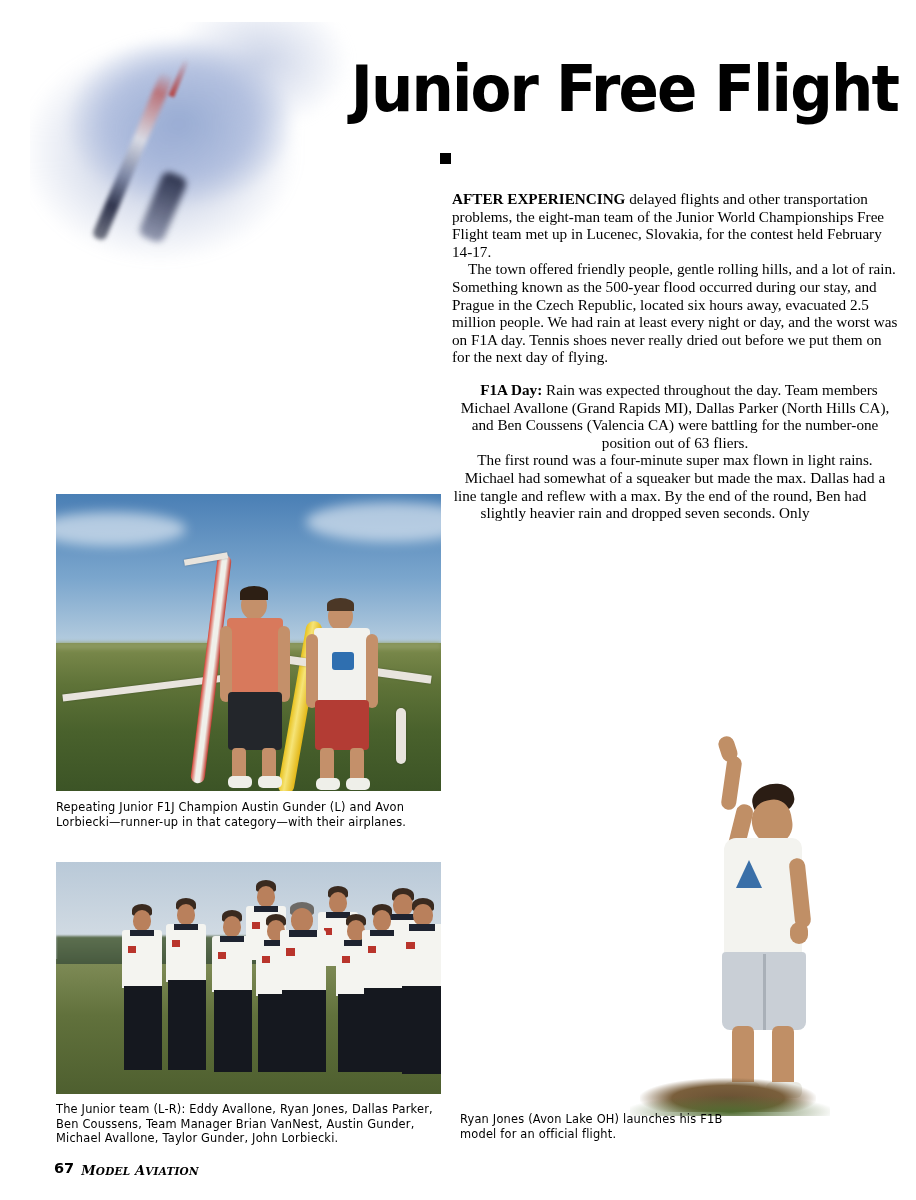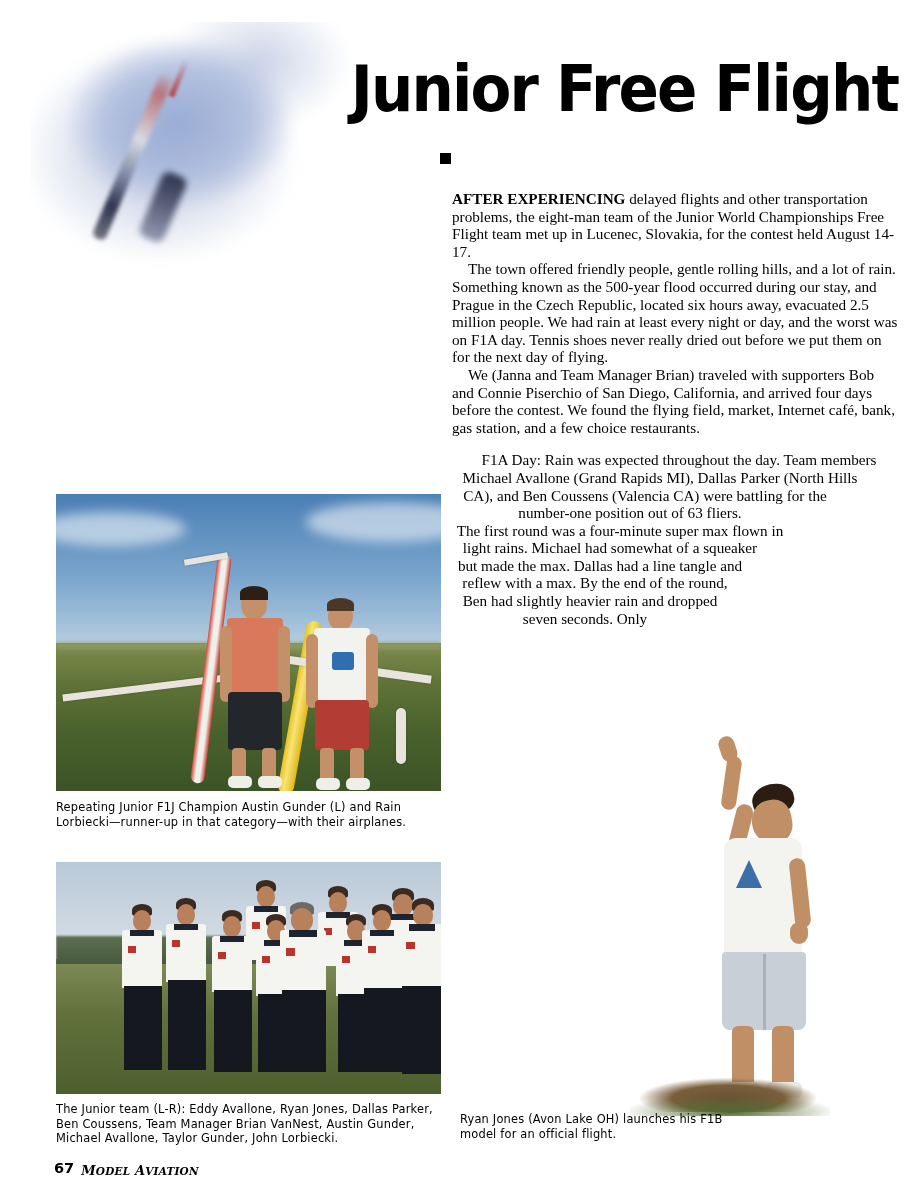--- a/index.html
+++ b/index.html
@@ -134,21 +134,21 @@
     font-weight: bold;
   }
   .shape-wrap p { margin: 0; }
   .run1 { text-align: left; }
   .run-center { text-align: center; }
 
   .f1a-block {
     margin-top: 15px;
     text-align: center;
   }
-  .f1a-block .bold { font-weight: normal; margin-left: 8px; }
+  .f1a-block .bold { font-weight: bold; margin-left: 8px; }
 
   
   .photo {
     position: absolute;
     overflow: hidden;
     background: #6a7a52;
   }
   .caption {
     position: absolute;
     font-family: "DejaVu Sans", sans-serif;
@@ -272,21 +272,21 @@
     <div class="hero-tip"></div>
   </div>
 
   <div class="title">Junior Free Flight</div>
 
   <div class="byline">
     <span class="bullet"></span>
   </div>
 
   <div class="col-right">
-    <p><span class="lead">AFTER EXPERIENCING</span><span> delayed flights and other transportation problems, the eight-man team of the Junior World Championships Free Flight team met up in Lucenec, Slovakia, for the contest held August 14-17.</span></p>
+    <p><span class="lead">AFTER EXPERIENCING</span><span> delayed flights and other transportation problems, the eight-man team of the Junior World Championships Free Flight team met up in Lucenec, Slovakia, for the contest held February 14-17.</span></p>
     <p class="indent">The town offered friendly people, gentle rolling hills, and a lot of rain. Something known as the 500-year flood occurred during our stay, and Prague in the Czech Republic, located six hours away, evacuated 2.5 million people. We had rain at least every night or day, and the worst was on F1A day. Tennis shoes never really dried out before we put them on for the next day of flying.</p>
 
     <div class="shape-wrap">
         <div style="float: right; clear: right; width: 0px; height: 17.6px;"></div>
         <div style="float: right; clear: right; width: 0px; height: 17.6px;"></div>
         <div style="float: right; clear: right; width: 0px; height: 17.6px;"></div>
         <div style="float: right; clear: right; width: 0px; height: 17.6px;"></div>
         <div style="float: right; clear: right; width: 0px; height: 17.6px;"></div>
         <div style="float: right; clear: right; width: 0px; height: 17.6px;"></div>
         <div style="float: right; clear: right; width: 30px; height: 17.6px;"></div>
@@ -294,21 +294,20 @@
         <div style="float: right; clear: right; width: 90px; height: 17.6px;"></div>
         <div style="float: right; clear: right; width: 110px; height: 17.6px;"></div>
         <div style="float: right; clear: right; width: 130px; height: 17.6px;"></div>
         <div style="float: right; clear: right; width: 150px; height: 17.6px;"></div>
         <div style="float: right; clear: right; width: 160px; height: 17.6px;"></div>
         <div style="float: right; clear: right; width: 170px; height: 17.6px;"></div>
         <div style="float: right; clear: right; width: 180px; height: 17.6px;"></div>
         <div style="float: right; clear: right; width: 190px; height: 17.6px;"></div>
         <div style="float: right; clear: right; width: 200px; height: 17.6px;"></div>
         <div style="float: right; clear: right; width: 205px; height: 17.6px;"></div>
-      <p class="indent run1">We (Janna and Team Manager Brian) traveled with supporters Bob and Connie Piserchio of San Diego, California, and arrived four days before the contest. We found the flying field, market, Internet café, bank, gas station, and a few choice restaurants.</p>
 
       <div class="f1a-block">
         <p><span class="bold">F1A Day:</span> <span>Rain was expected throughout the day. Team members Michael Avallone (Grand Rapids MI), Dallas Parker (North Hills CA), and Ben Coussens (Valencia CA) were battling for the number-one position out of 63 fliers.</span></p>
         <p style="text-align:center">The first round was a four-minute super max flown in light rains. Michael had somewhat of a squeaker but made the max. Dallas had a line tangle and reflew with a max. By the end of the round, Ben had slightly heavier rain and dropped seven seconds. Only</p>
       </div>
     </div>
   </div>
 
   <div class="photo" id="photo-gunder-lorbiecki">
     <div class="p1-sky"></div>
@@ -342,21 +341,21 @@
     <div class="p1-person p1-shirt-white" style="left:258px;top:134px;width:56px;height:76px;"></div>
     <div class="p1-person" style="left:276px;top:158px;width:22px;height:18px;background:#2f6fb0;border-radius:3px;"></div>
     <div class="p1-person p1-skin" style="left:250px;top:140px;width:12px;height:74px;border-radius:6px;"></div>
     <div class="p1-person p1-skin" style="left:310px;top:140px;width:12px;height:74px;border-radius:6px;"></div>
     <div class="p1-person p1-shorts-red" style="left:259px;top:206px;width:54px;height:50px;"></div>
     <div class="p1-person p1-skin" style="left:264px;top:254px;width:14px;height:36px;"></div>
     <div class="p1-person p1-skin" style="left:294px;top:254px;width:14px;height:36px;"></div>
     <div class="p1-person" style="left:260px;top:284px;width:24px;height:12px;background:#efefe9;border-radius:5px;"></div>
     <div class="p1-person" style="left:290px;top:284px;width:24px;height:12px;background:#efefe9;border-radius:5px;"></div>
   </div>
-  <div class="caption cap-1">Repeating Junior F1J Champion Austin Gunder (L) and Rain Lorbiecki—runner-up in that category—with their airplanes.</div>
+  <div class="caption cap-1">Repeating Junior F1J Champion Austin Gunder (L) and Avon Lorbiecki—runner-up in that category—with their airplanes.</div>
 
   <div class="photo" id="photo-junior-team">
     <div class="p2-sky"></div>
     <div class="p2-trees"></div>
     <div class="p2-ground"></div>
 
     <div class="p2-person">
       <div class="p2-hair" style="left:200px;top:18px;width:20px;height:12px;"></div>
       <div class="p2-head" style="left:201px;top:24px;width:18px;height:21px;"></div>
       <div class="p2-shirt" style="left:190px;top:44px;width:40px;height:54px;"></div>

